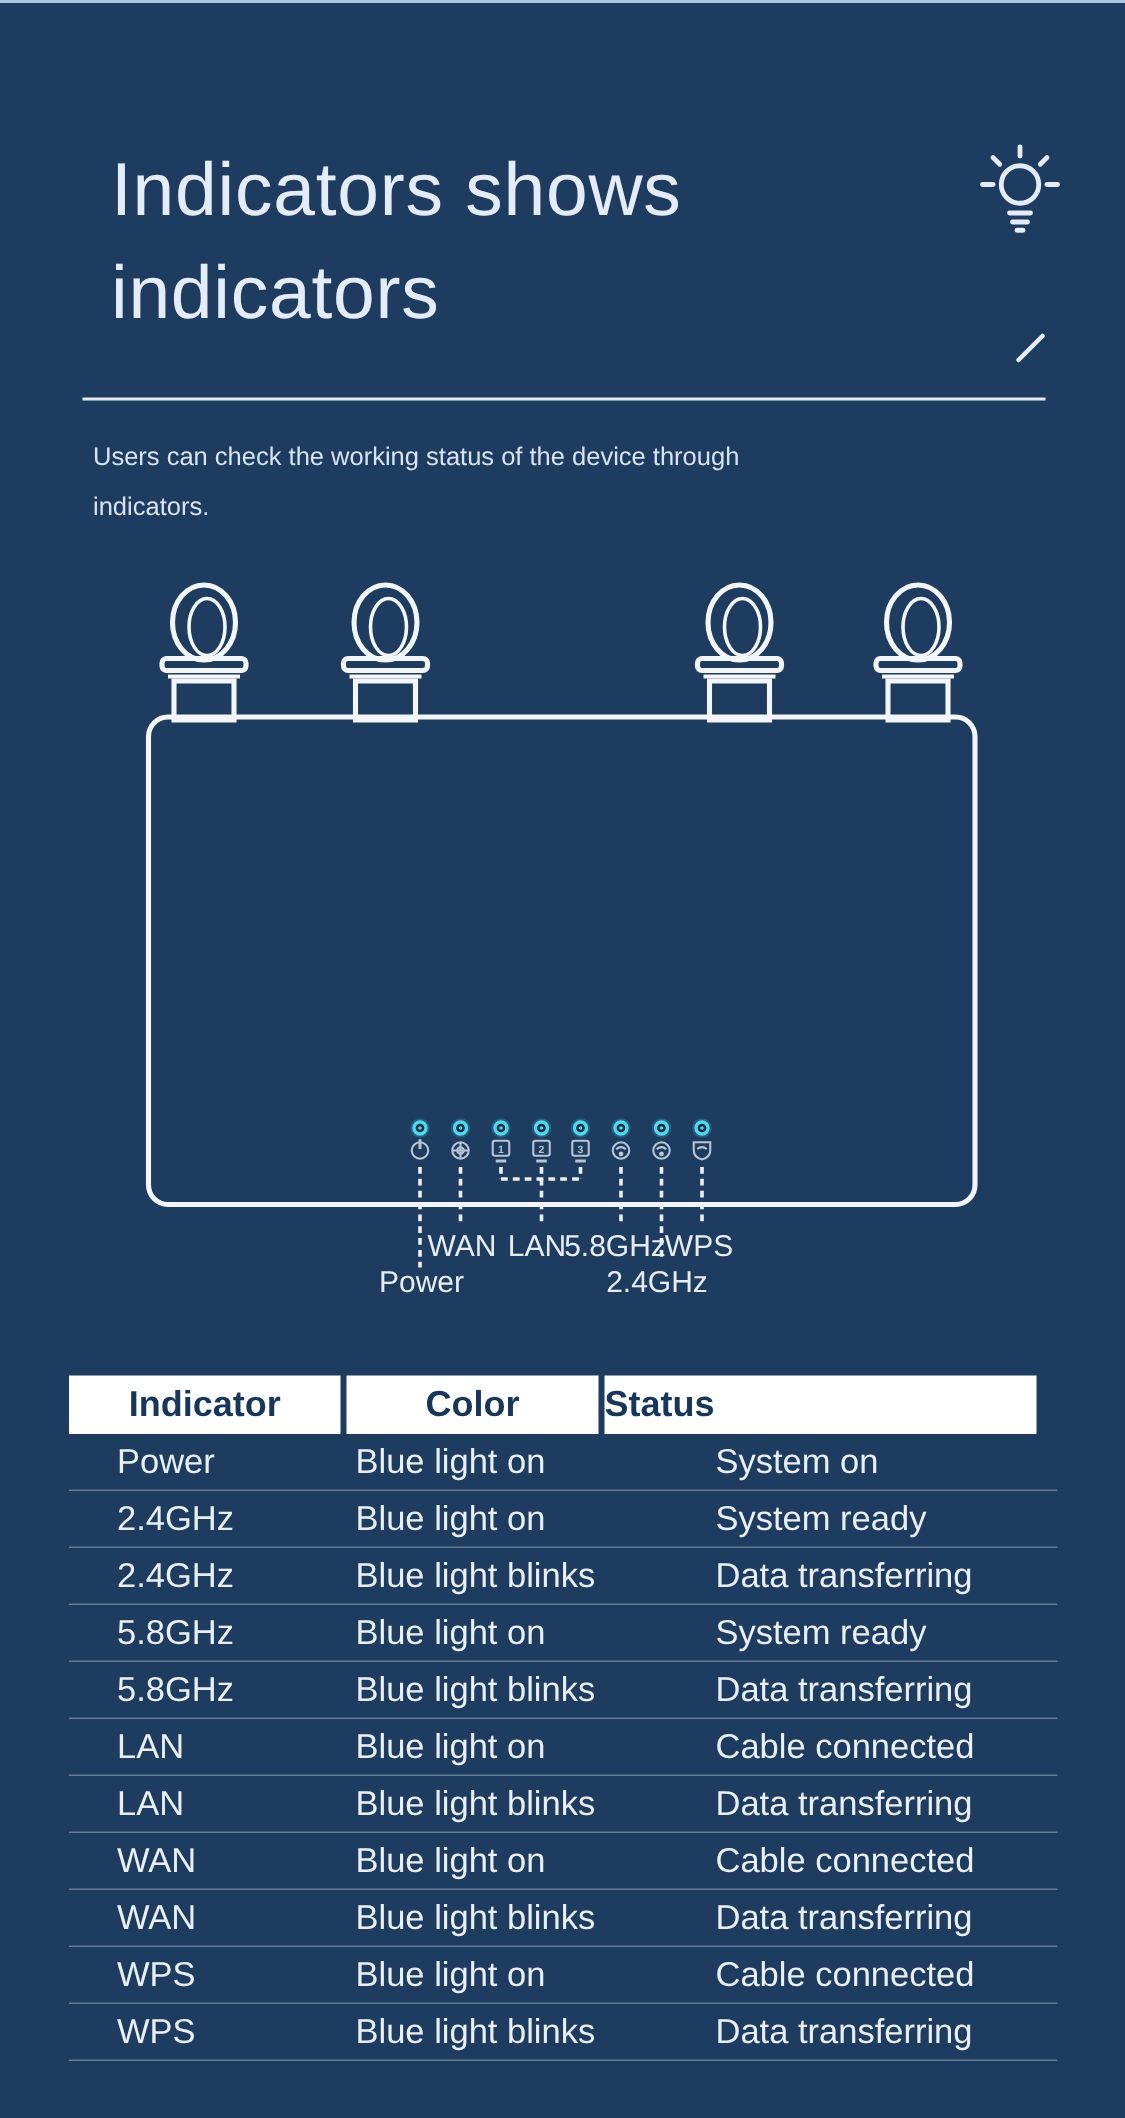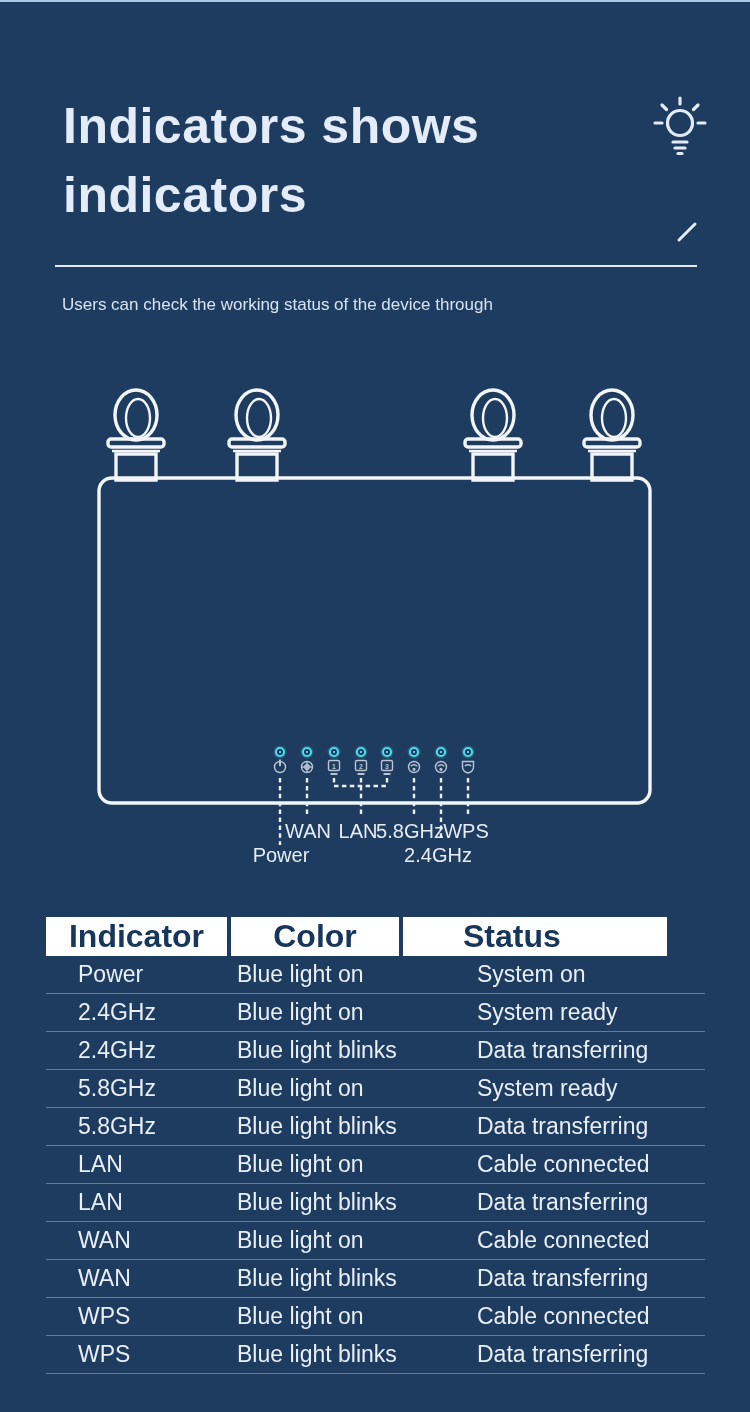--- a/index.html
+++ b/index.html
@@ -5,39 +5,39 @@
   html,body{margin:0;padding:0;background:#0e1e33;}
   #screen{
     position:relative;width:750px;height:1412px;margin:0 auto;
     background:#1e3c5f;overflow:hidden;
     font-family:"Liberation Sans",sans-serif;
   }
   .abs{position:absolute;}
   
   #top-strip{left:0;top:0;width:750px;height:2px;background:#a9c6e3;}
   
-  #title{left:63px;top:92px;color:#e3ecf8;font-size:50px;font-weight:700;line-height:69px;letter-spacing:0.5px;}
+  #title{left:74px;top:92px;color:#e3ecf8;font-size:50px;font-weight:400;line-height:69px;letter-spacing:0.5px;}
   
   #bulb{left:652px;top:92px;}
   #slash{left:674px;top:219px;}
   
   #divider{left:55px;top:265px;width:642px;height:2px;background:#e2eaf4;}
   
   #subtitle{left:62px;top:288px;width:650px;color:#d8e3f0;font-size:17px;line-height:33px;font-weight:400;}
   
   #router-svg{left:0;top:380px;}
   .dev-label{position:absolute;width:90px;text-align:center;color:#e6edf5;font-size:20px;line-height:24px;}
   
   #indicator-table{left:46px;top:917px;width:659px;}
   .thead{display:flex;gap:4px;height:39px;}
-  .thcell{background:#ffffff;color:#17365c;font-size:32px;font-weight:700;
+  .thcell{background:#ffffff;color:#17365c;font-size:24px;font-weight:700;
           display:flex;align-items:center;justify-content:center;}
   .thcell.c0{width:181px;}
   .thcell.c1{width:168px;}
-  .thcell.c2{width:264px;justify-content:flex-start;padding-left:60px;box-sizing:border-box;}
+  .thcell.c2{width:288px;justify-content:flex-start;box-sizing:border-box;}
   .trow{display:flex;height:37px;border-bottom:1px solid rgba(198,214,230,0.42);
         align-items:center;color:#e9eff7;font-size:23px;}
   .tcell{white-space:nowrap;box-sizing:border-box;}
   .tcell.c0{width:185px;padding-left:32px;}
   .tcell.c1{width:186px;padding-left:6px;}
   .tcell.c2{width:288px;padding-left:60px;}
 </style>
 </head>
 <body>
 
@@ -65,20 +65,21 @@
   </svg>
 
   <svg id="slash" class="abs" width="26" height="26" viewBox="0 0 26 26">
     <line x1="5" y1="21" x2="21" y2="5" stroke="#e3ecf8" stroke-width="3" stroke-linecap="round"></line>
   </svg>
 
   <div id="divider" class="abs"></div>
 
   <div id="subtitle" class="abs">
     <div>Users can check the working status of the device through</div>
+    <div>indicators.</div>
   </div>
 
   <svg id="router-svg" class="abs" width="750" height="500" viewBox="0 0 750 500">
     <g stroke="#f2f6fa" fill="none">
 
       <g stroke-width="3.4">
         <g>
           <ellipse cx="136" cy="35" rx="21" ry="25"></ellipse>
             <ellipse cx="138" cy="38" rx="12" ry="19" stroke-width="2.4"></ellipse>
           <rect x="108" y="59" width="56" height="8" rx="3"></rect>

